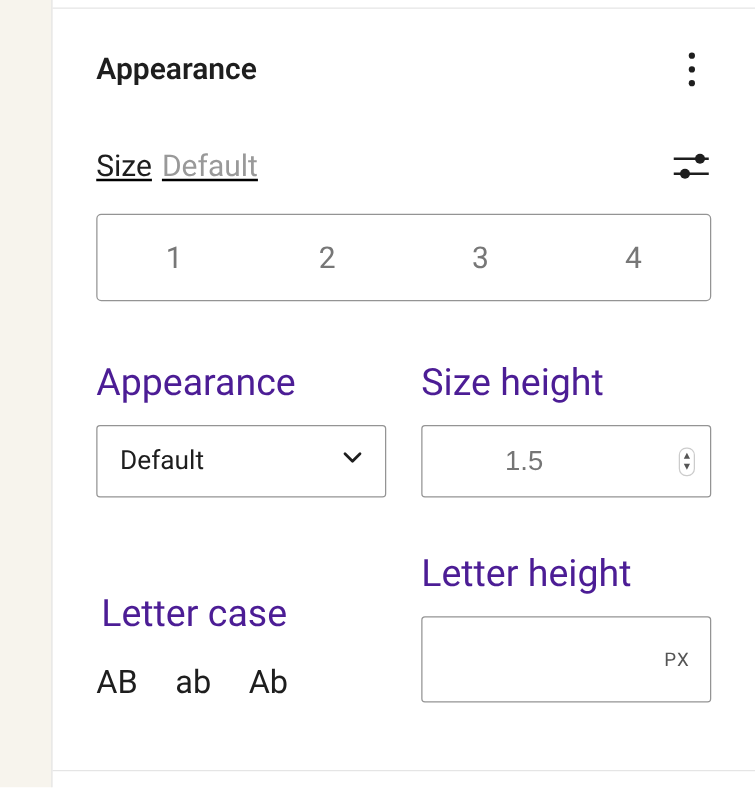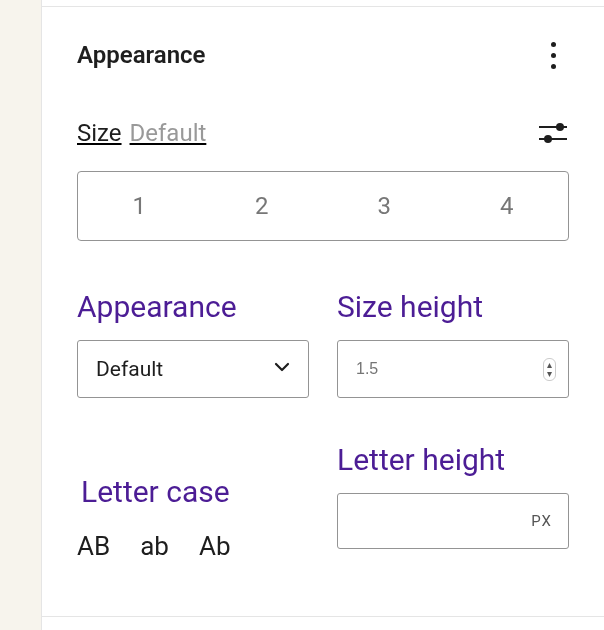--- a/index.html
+++ b/index.html
@@ -33,29 +33,29 @@
   .size-cell + .size-cell { border-left: 0px solid #ddd; }
 
   .two-col { display: flex; gap: 28px; margin-bottom: 44px; }
   .col { flex: 1; display: flex; flex-direction: column; gap: 16px; }
   .field-label { font-size: 30px; color: #4c1d95; }
 
   .select { position: relative; border: 1px solid #949494; border-radius: 3px; height: 58px; display: flex; align-items: center; padding: 0 18px; font-size: 21px; color: #1e1e1e; cursor: pointer; }
   .chevron { position: absolute; right: 16px; }
 
   .number-input { position: relative; border: 1px solid #949494; border-radius: 3px; height: 58px; display: flex; align-items: center; padding: 0 18px; }
-  .number-input input { border: none; outline: none; font-size: 16px; color: #701a75; width: 100%; background: transparent; }
+  .number-input input { border: none; outline: none; font-size: 22px; color: #701a75; width: 100%; background: transparent; margin-left: 48px; }
   .stepper { position: absolute; right: 12px; display: flex; flex-direction: column; gap: 1px; font-size: 10px; line-height: 8px; color: #555; border: 1px solid #ccc; border-radius: 6px; padding: 2px 3px; }
   .stepper span { cursor: pointer; }
 
   .two-col-2 { display: flex; gap: 28px; }
   .lettercase-row { display: flex; gap: 30px; font-size: 26px; color: #1e1e1e; padding-top: 6px; }
   .lettercase-row span { cursor: pointer; }
 
-  .spacing-input { position: relative; border: 1px solid #949494; border-radius: 3px; height: 56px; display: flex; align-items: center; padding: 0 18px; }
+  .spacing-input { position: relative; border: 1px solid #949494; border-radius: 3px; height: 69px; display: flex; align-items: center; padding: 0 18px; }
   .spacing-input input { border: none; outline: none; font-size: 21px; width: 100%; background: transparent; }
   .unit { position: absolute; right: 16px; font-size: 15px; letter-spacing: 1px; color: #555; cursor: pointer; }
 </style>
 </head>
 <body>
 
 <div class="shell">
   <div class="left-gutter"></div>
   <div class="panel">
     <div class="hr-top"></div>

